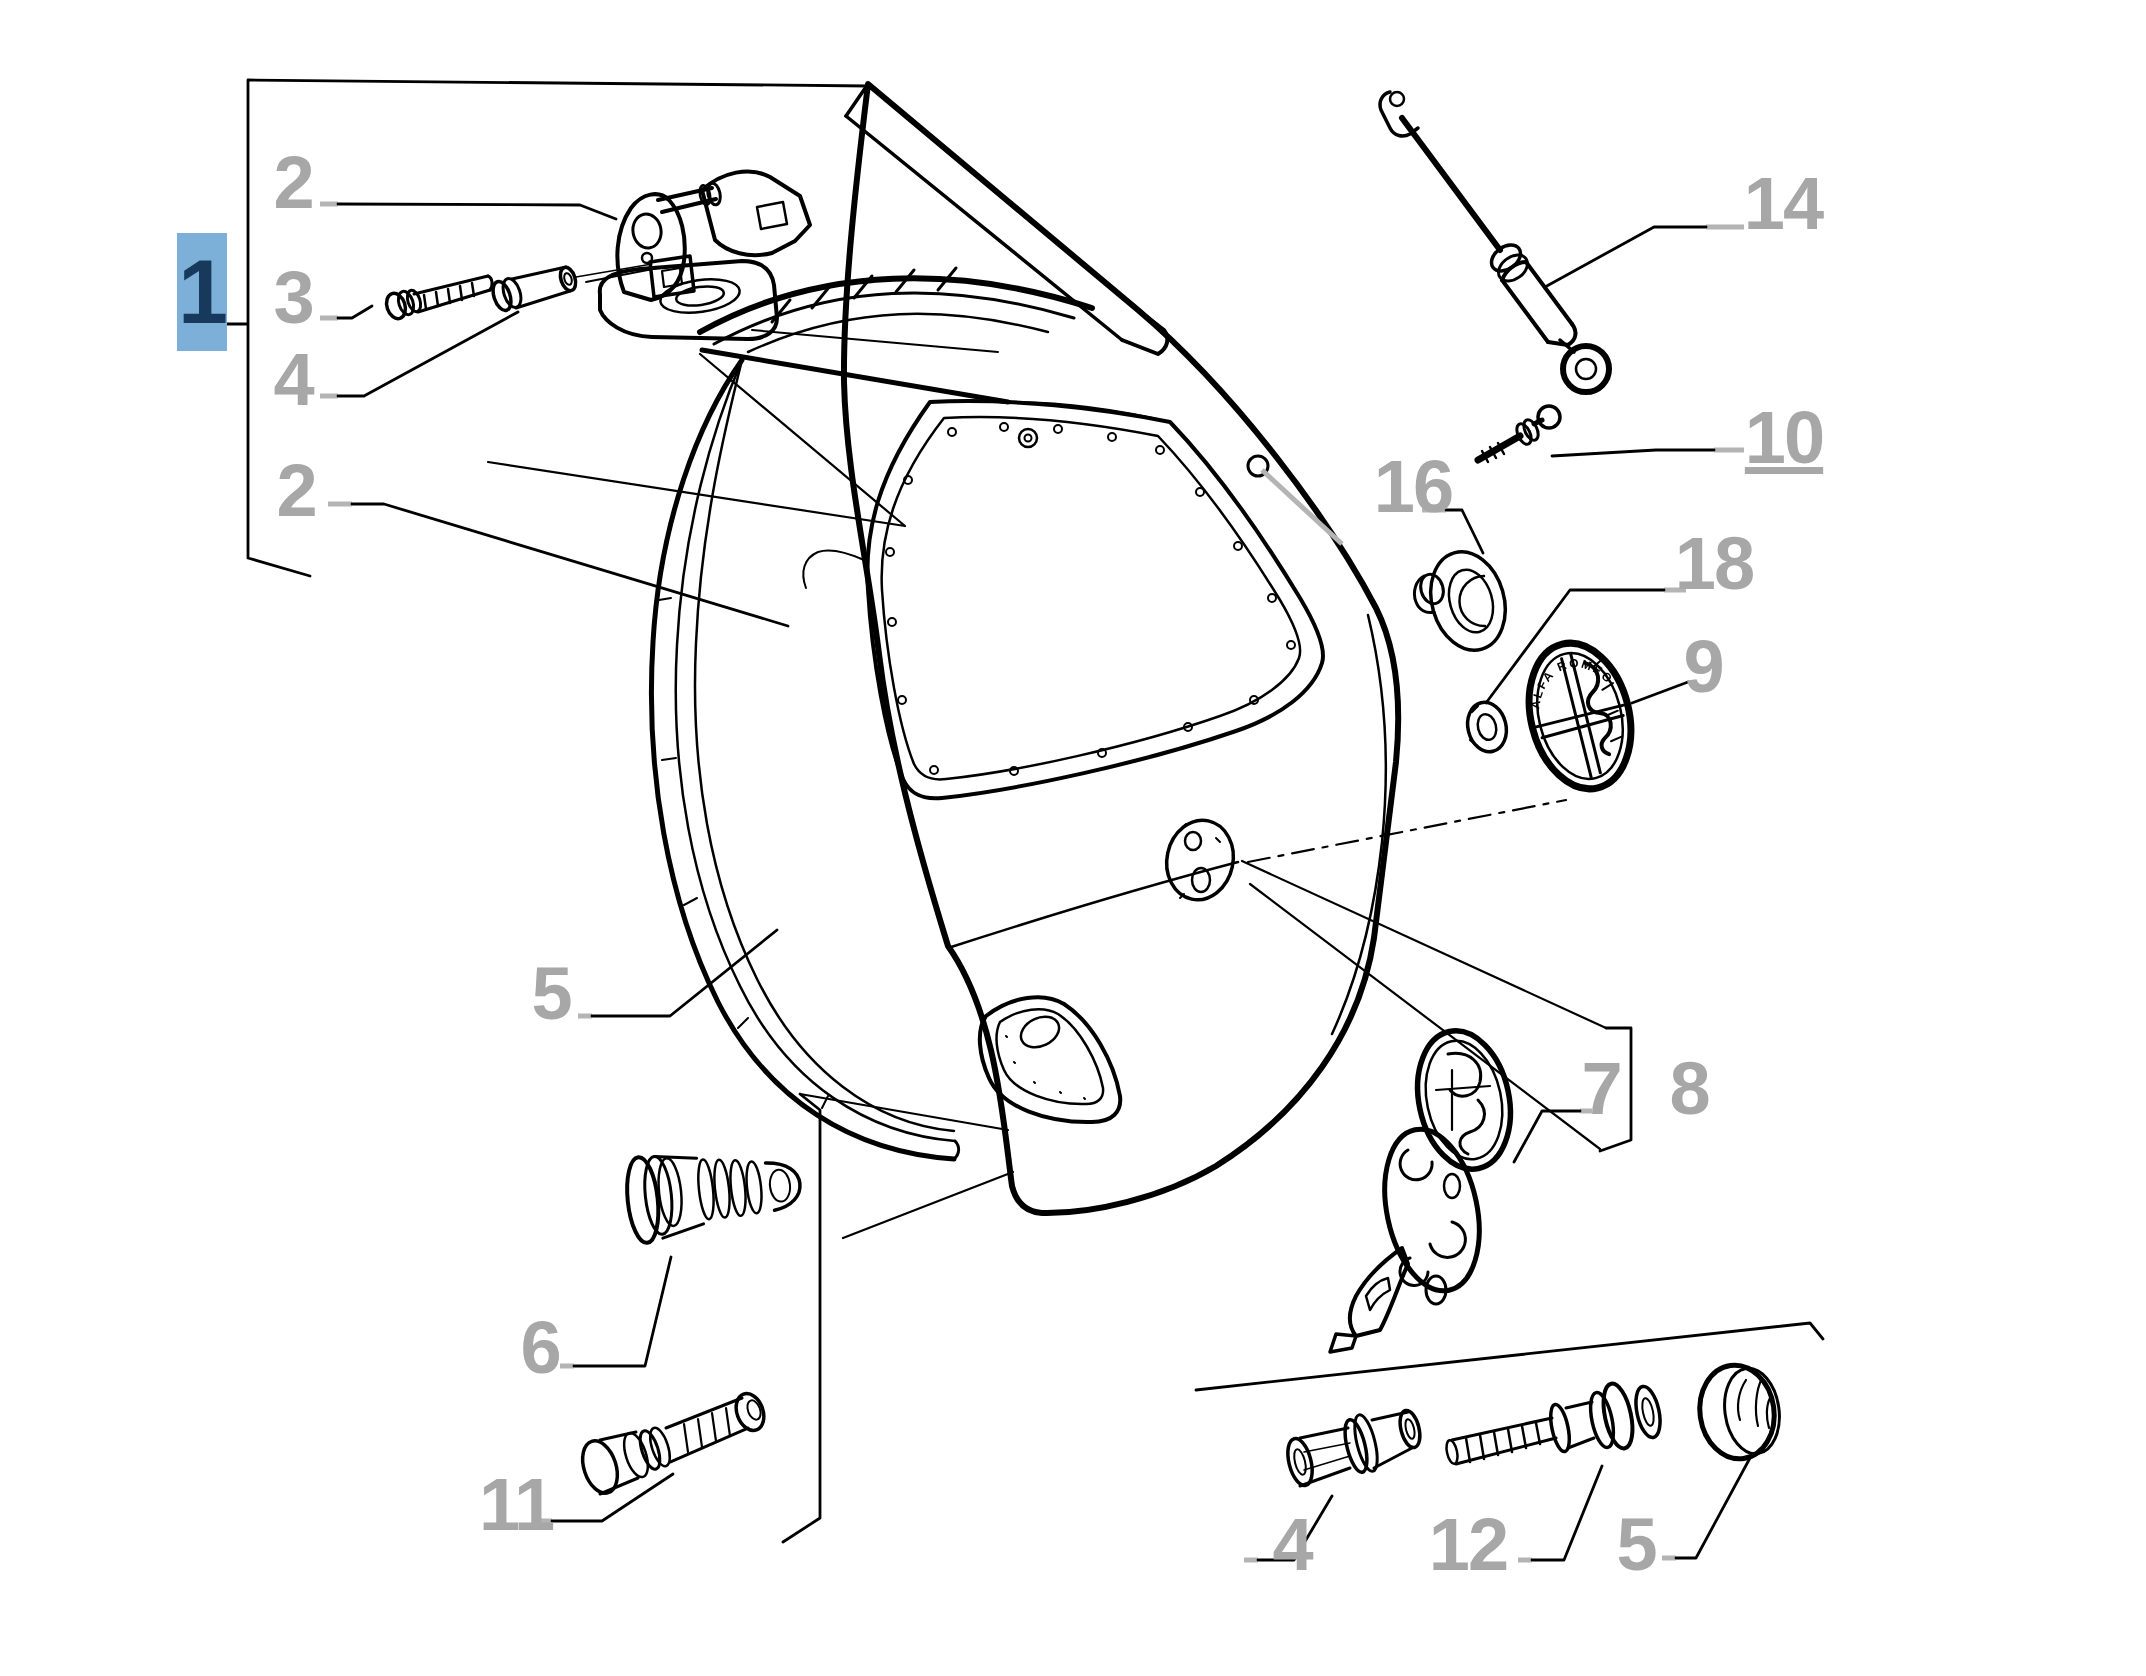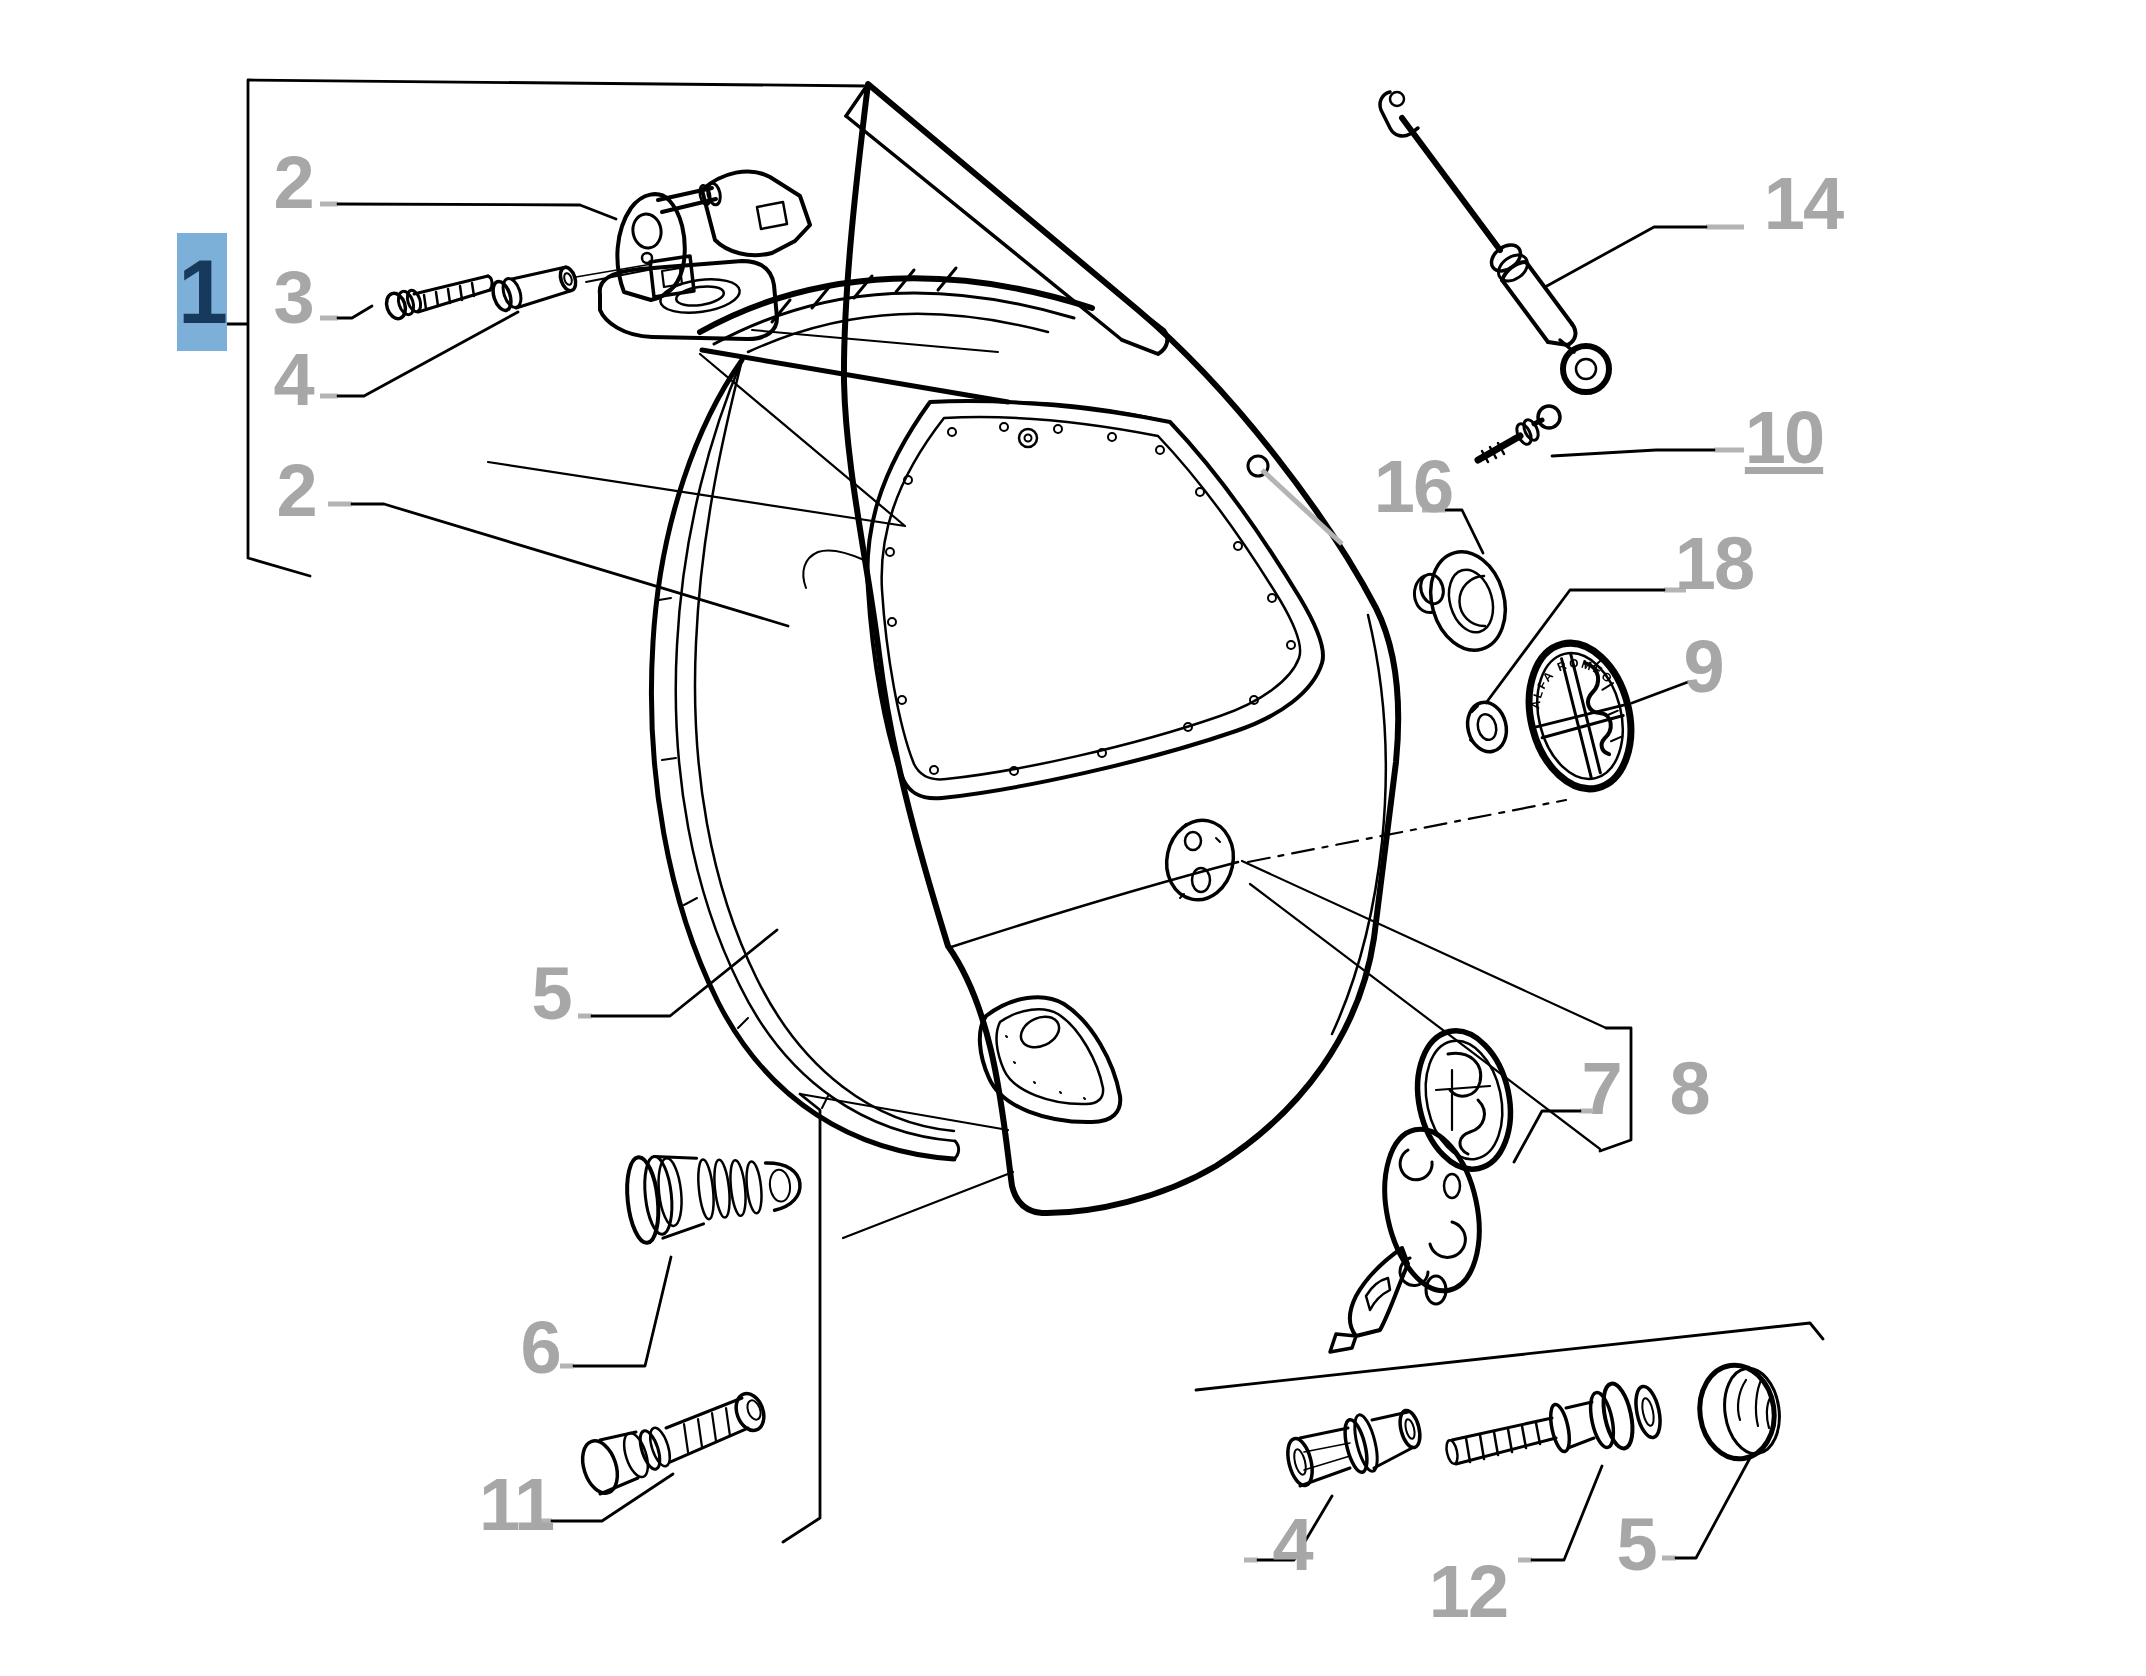--- a/index.html
+++ b/index.html
@@ -339,24 +339,24 @@
 <div class="callout hl" style="left:202px;top:292px;">
       <span>1</span>
     </div>
 <div class="callout" style="left:293px;top:183px;">2</div>
 <div class="callout" style="left:293px;top:298px;">3</div>
 <div class="callout" style="left:293px;top:380px;">4</div>
 <div class="callout" style="left:296px;top:491px;">2</div>
 <div class="callout" style="left:551px;top:994px;">5</div>
 <div class="callout" style="left:540px;top:1348px;">6</div>
 <div class="callout" style="left:516px;top:1505px;">11</div>
-<div class="callout" style="left:1783px;top:204px;margin-left:20px;">14</div>
+<div class="callout" style="left:1783px;top:204px;">14</div>
 <div class="callout" style="left:1784px;top:438px;text-decoration:underline;">10</div>
 <div class="callout" style="left:1382px;top:487px;margin-left:31px;">16</div>
 <div class="callout" style="left:1714px;top:564px;">18</div>
 <div class="callout" style="left:1703px;top:667px;">9</div>
 <div class="callout" style="left:1601px;top:1089px;">7</div>
 <div class="callout" style="left:1689px;top:1089px;">8</div>
 <div class="callout" style="left:1292px;top:1545px;">4</div>
-<div class="callout" style="left:1468px;top:1545px;margin-top:47px;">12</div>
+<div class="callout" style="left:1468px;top:1545px;">12</div>
 <div class="callout" style="left:1636px;top:1545px;">5</div>
 
 </div>
 
 </body></html>

